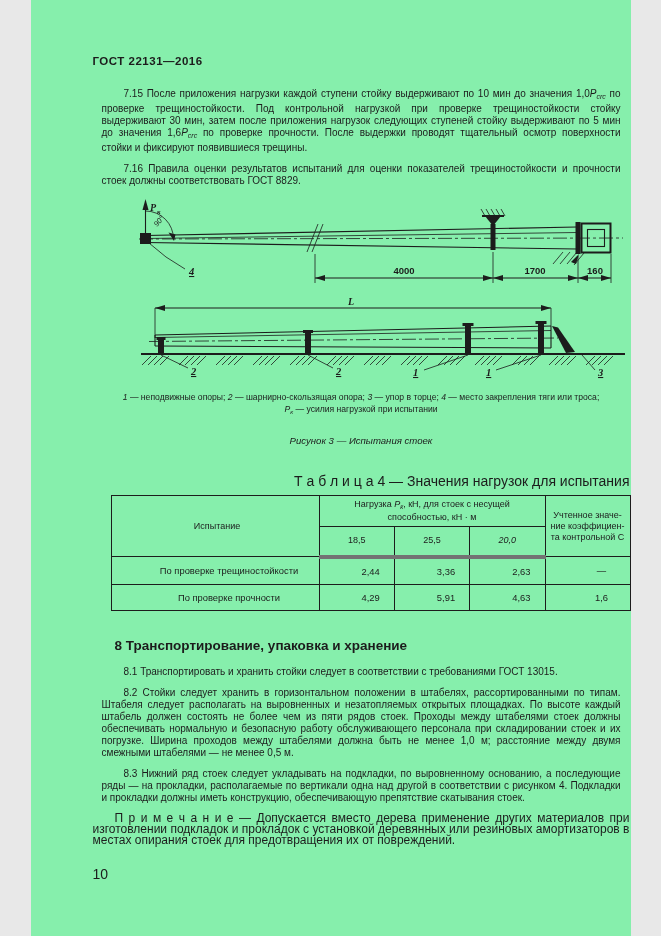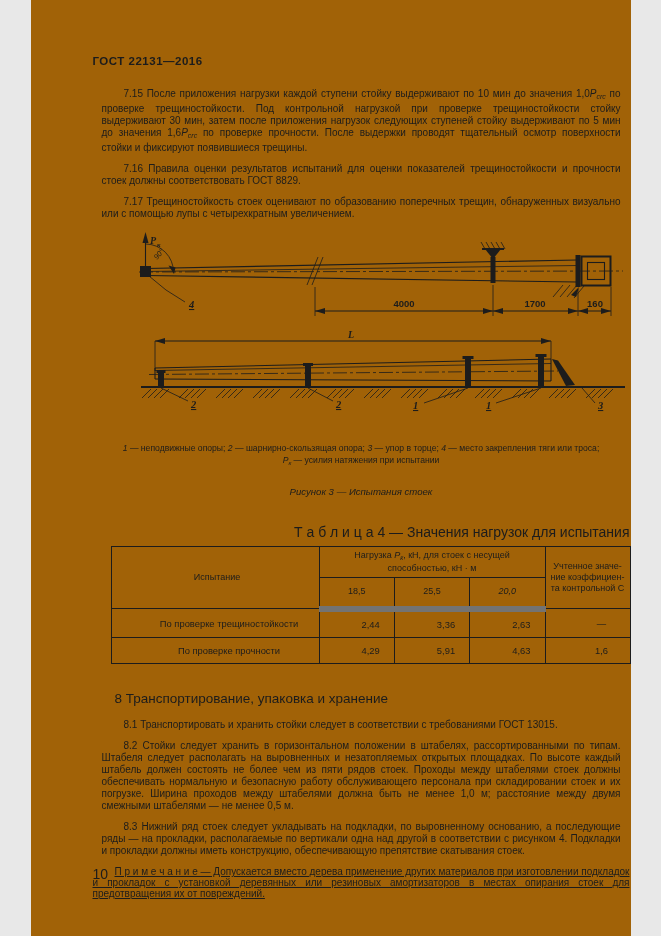--- a/index.html
+++ b/index.html
@@ -1,17 +1,17 @@
 <!DOCTYPE html>
 <html><head>
 <meta charset="utf-8">
 <style>
   html,body { margin:0; padding:0; background:#e8e8e8; }
   .page {
-    position:relative; width:600px; height:936px; background:#a16207;
+    position:relative; width:600px; height:936px; background:#86efac;
     font-family:"Liberation Sans", sans-serif; color:#1c1c1c;
     margin:0 auto; overflow:hidden;
   }
   .content { position:absolute; left:62px; top:55px; width:537px; }
   .doc-header { font-size:11.5px; font-weight:bold; letter-spacing:0.5px; }
   .body-p {
     margin:9px; font-size:10px; line-height:12px; text-align:justify;
     text-indent:22px;
   }
   .p-first { margin-top:21px; }
@@ -23,55 +23,53 @@
   .ln   { stroke:#1c1c1c; stroke-width:1.1; fill:none; }
   .ln2  { stroke:#1c1c1c; stroke-width:2; fill:none; }
   .lnt  { stroke:#1c1c1c; stroke-width:0.8; fill:none; }
   .fil  { fill:#1c1c1c; stroke:none; }
   .cl   { stroke:#1c1c1c; stroke-width:0.8; fill:none; stroke-dasharray:14 3 3 3; }
   text.dim  { font:bold 9.5px "Liberation Sans", sans-serif; fill:#1c1c1c; }
   text.lbl  { font:italic bold 10.5px "Liberation Serif", serif; fill:#1c1c1c; text-decoration:underline; }
   text.pv   { font:italic bold 10px "Liberation Serif", serif; fill:#1c1c1c; }
   text.pvs  { font:italic bold 7px "Liberation Serif", serif; fill:#1c1c1c; }
   text.ang  { font:italic 7.5px "Liberation Sans", sans-serif; fill:#1c1c1c; }
-  .legend { margin-top:25px; text-align:center; font-size:8.6px; line-height:12px; }
+  .legend { margin-top:7px; text-align:center; font-size:8.6px; line-height:12px; }
   .caption { margin-top:17px; text-align:center; font-size:9.6px;font-style:italic; }
   .table-label { margin-top:27px; font-size:14px;text-align:right; }
   table.loads {
     margin-top:6px; margin-left:18px; border-collapse:collapse; table-layout:fixed;
     width:520px; border:1.5px solid #1c1c1c;
   }
   table.loads td {
     border:1px solid #1c1c1c; text-align:center; vertical-align:middle;
     font-size:9px; line-height:11px; padding:2px 4px;
   }
   table.loads td.test-col { text-align:center; padding-left:8px; }
   table.loads tr.hdr1 td { height:26px; }
-  table.loads tr.hdr2 td { height:24px; border-bottom:6px solid #737373; }
+  table.loads tr.hdr2 td { height:24px; border-bottom:4px solid #737373; }
   table.loads td.coef-col { white-space:pre-line; border-bottom:1px solid #1c1c1c; }
   table.loads tr.data td { height:21px; font-size:9.4px;padding-left:32px; }
-  .sec-title { margin:27px 0 13px 22px; font-size:13.5px; font-weight:normal; }
+  .sec-title { margin:27px 0 13px 22px; font-size:13.5px; font-weight:bold; }
   .note {
-    margin-top:9px; font-size:10px; line-height:11px; text-align:justify;
+    margin-top:9px; font-size:12px; line-height:11px; text-align:justify;
     text-indent:22px;
-    text-decoration:underline;
   }
   .page-number { position:absolute; left:62px; top:866px; font-size:14px; }
 </style>
 </head>
 <body>
 
 <div class="page">
   <div class="content">
 
     <div class="doc-header">ГОСТ  22131—2016</div>
 
     <p class="body-p p-first"><span class="seg-n">7.15  После приложения нагрузки каждой ступени стойку выдерживают по 10 мин до значения 1,0</span><span class="seg-v">P</span><span class="seg-sub">crc</span><span class="seg-n"> по проверке трещиностойкости. Под контрольной нагрузкой при проверке трещиностойкости стойку выдерживают 30 мин, затем после приложения нагрузок следующих ступеней стойку выдерживают по 5 мин до значения 1,6</span><span class="seg-v">P</span><span class="seg-sub">crc</span><span class="seg-n"> по проверке прочности. После выдержки проводят тщательный осмотр поверхности стойки и фиксируют появившиеся трещины.</span></p>
     <p class="body-p">7.16  Правила оценки результатов испытаний для оценки показателей трещиностойкости и прочности стоек должны соответствовать ГОСТ 8829.</p>
-    <p class="body-p">7.17  Трещиностойкость стоек оценивают по образованию поперечных трещин, обнаруженных визуально или с помощью лупы с четырехкратным увеличением.</p>
 
     <div class="figure">
 
       <svg width="540" height="100" viewBox="0 0 540 100">
 
         <line class="ln" x1="53" y1="39.5" x2="484" y2="31"></line>
         <line class="lnt" x1="53" y1="42.5" x2="484" y2="36.5"></line>
         <line class="ln" x1="53" y1="46.5" x2="484" y2="53"></line>
         <line class="cl" x1="46" y1="43" x2="530" y2="42"></line>
         <line class="ln" x1="53" y1="39.5" x2="53" y2="46.5"></line>
@@ -183,21 +181,21 @@
         <path class="lnt" d="M375,59 L331,74"></path>
         <text class="lbl" x="320" y="80">1</text>
         <path class="lnt" d="M448,59 L403,74"></path>
         <text class="lbl" x="393" y="80">1</text>
         <path class="lnt" d="M489,59 L502,74"></path>
         <text class="lbl" x="505" y="80">3</text>
       </svg>
 
       <div class="legend">
         <span><span class="seg-v">1</span><span class="seg-n"> — неподвижные опоры; </span><span class="seg-v">2</span><span class="seg-n"> — шарнирно-скользящая опора; </span><span class="seg-v">3</span><span class="seg-n"> — упор в торце; </span><span class="seg-v">4</span><span class="seg-n"> — место закрепления тяги или троса;</span></span><br>
-        <span><span class="seg-v">P</span><span class="seg-sub">к</span><span class="seg-n"> — усилия натяжения при испытании</span></span>
+        <span><span class="seg-v">P</span><span class="seg-sub">к</span><span class="seg-n"> — усилия нагрузкой при испытании</span></span>
       </div>
       <div class="caption">Рисунок 3 — Испытания стоек</div>
     </div>
 
     <div class="table-label">Т а б л и ц а  4 — Значения нагрузок для испытания</div>
 
     <table class="loads">
       <tbody>
         <tr class="hdr1">
           <td class="test-col" rowspan="2" style="width:195px;" align="center">Испытание</td>

